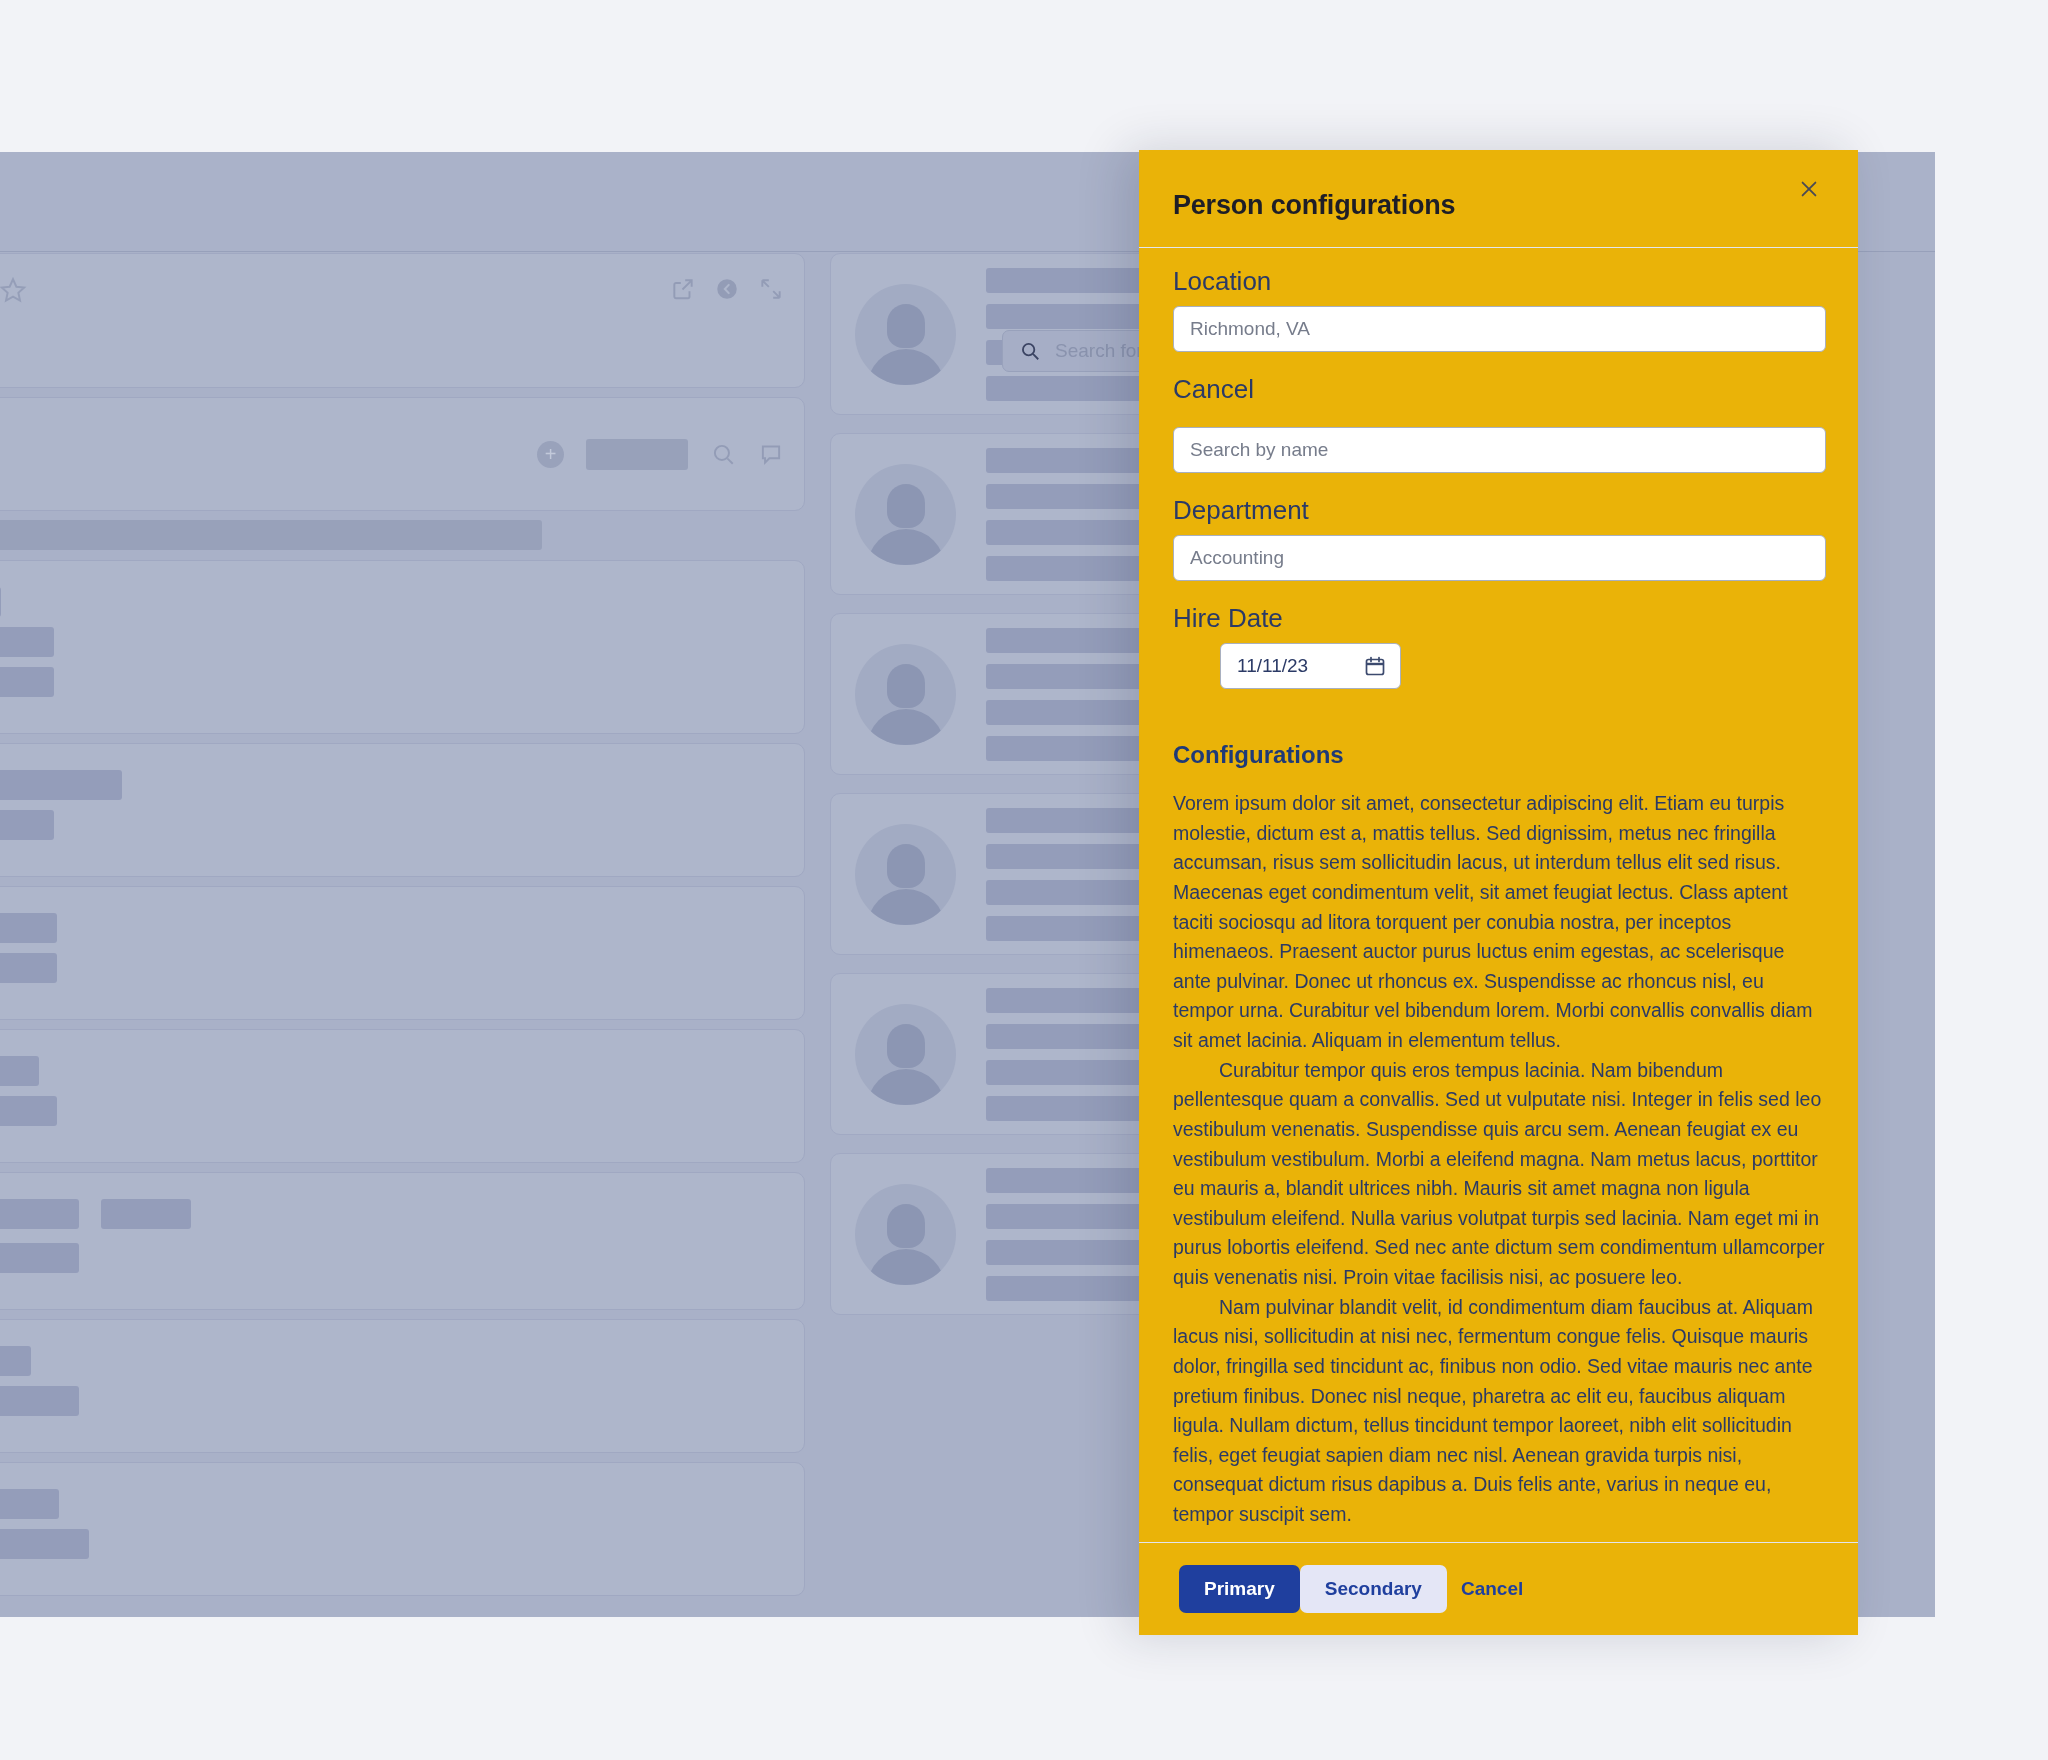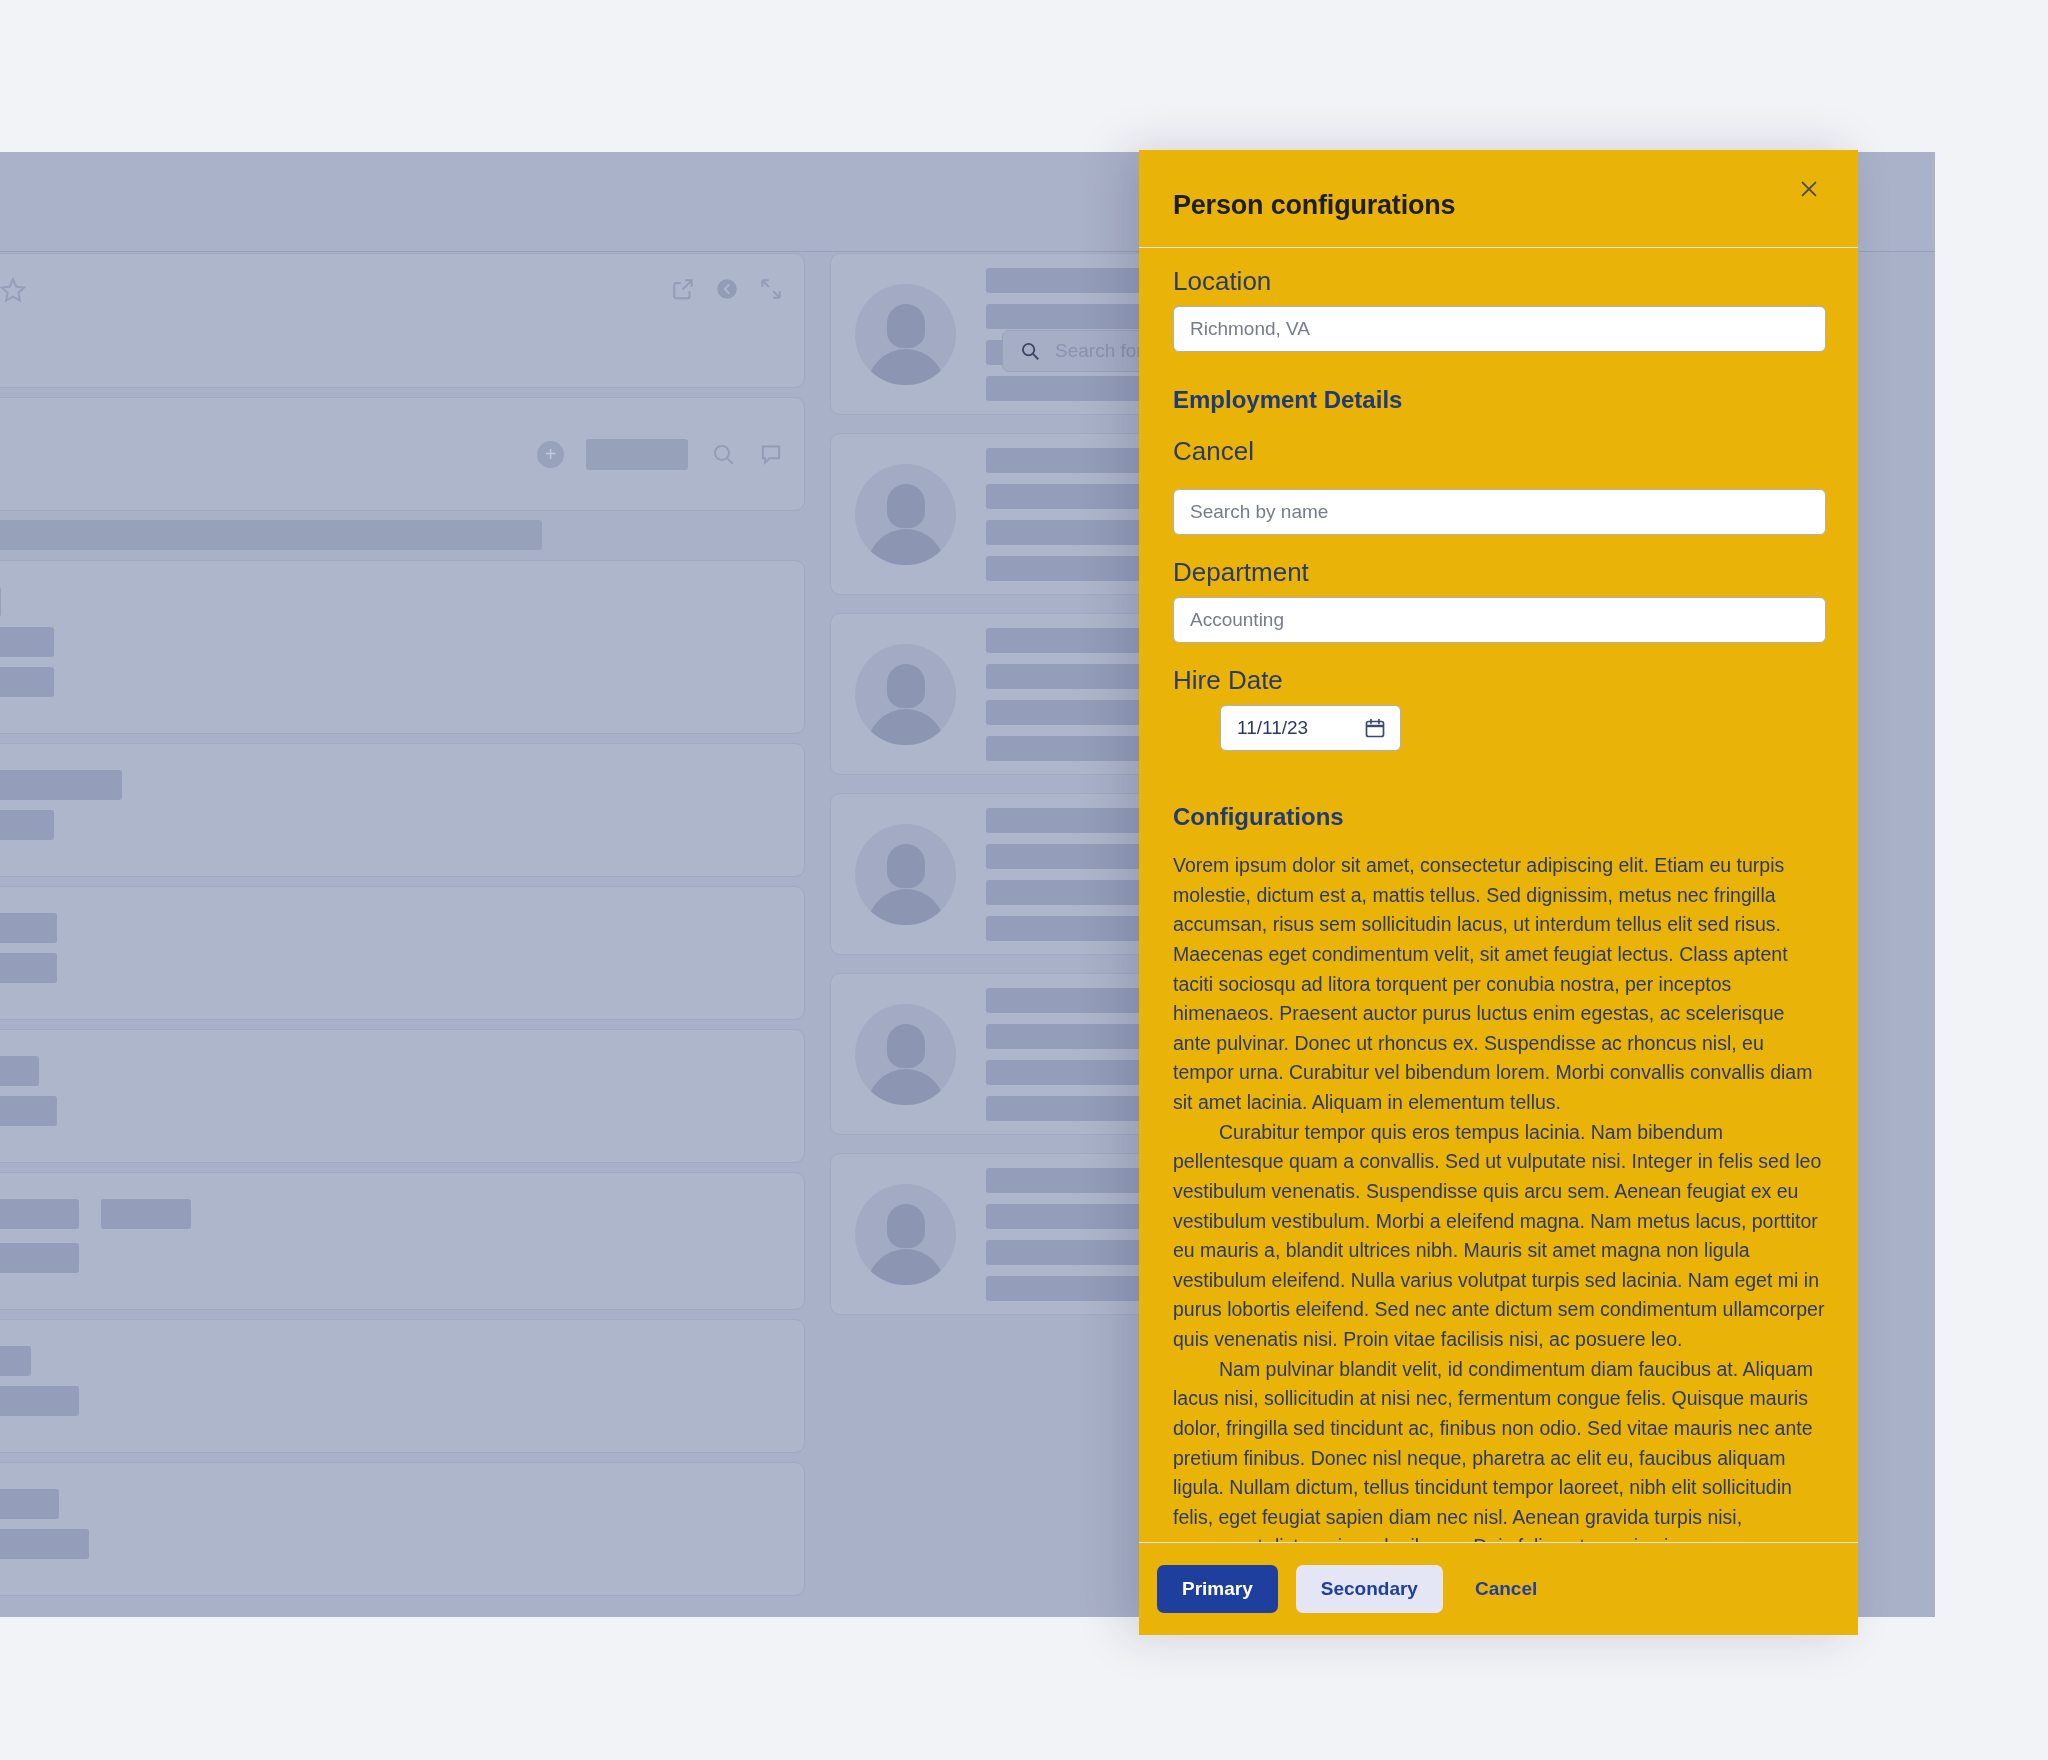--- a/index.html
+++ b/index.html
@@ -175,22 +175,22 @@
 
   .body-par {
     font-size: 19.5px; line-height: 1.52; color: #2b3a66;
     margin: 0;
   }
   .body-par.indent { text-indent: 46px; }
 
   .modal-footer {
     flex: none;
     border-top: 1px solid #e3e6ee;
-    padding: 22px 18px;
-    display: flex; align-items: center; gap: 18px;
+    padding: 22px 40px;
+    display: flex; align-items: center; 
   }
   .btn {
     font-family: "Liberation Sans", sans-serif;
     font-size: 19px; font-weight: bold;
     border: none; border-radius: 7px;
     padding: 13px 25px; cursor: pointer;
   }
   .btn-primary { background: #1f3f9e; color: #fff; }
   .btn-secondary { background: #e4e6f6; color: #1f3f9e; }
   .btn-text { background: transparent; color: #1f3f9e; padding: 13px 14px; }
@@ -391,21 +391,20 @@
   </div>
 
   <div class="modal-body">
 
 
     <div class="field">
       <label class="field-label">Location</label>
       <input class="field-input" type="text" value="Richmond, VA" style="">
     </div>
 
-    <h2 class="section-title">Employment Details</h2>
 
     <div class="field">
       <label class="field-label">Cancel</label>
     </div>
 
     <div class="field">
       <input class="field-input" type="text" placeholder="Search by name" style="">
     </div>
 
     <div class="field">

